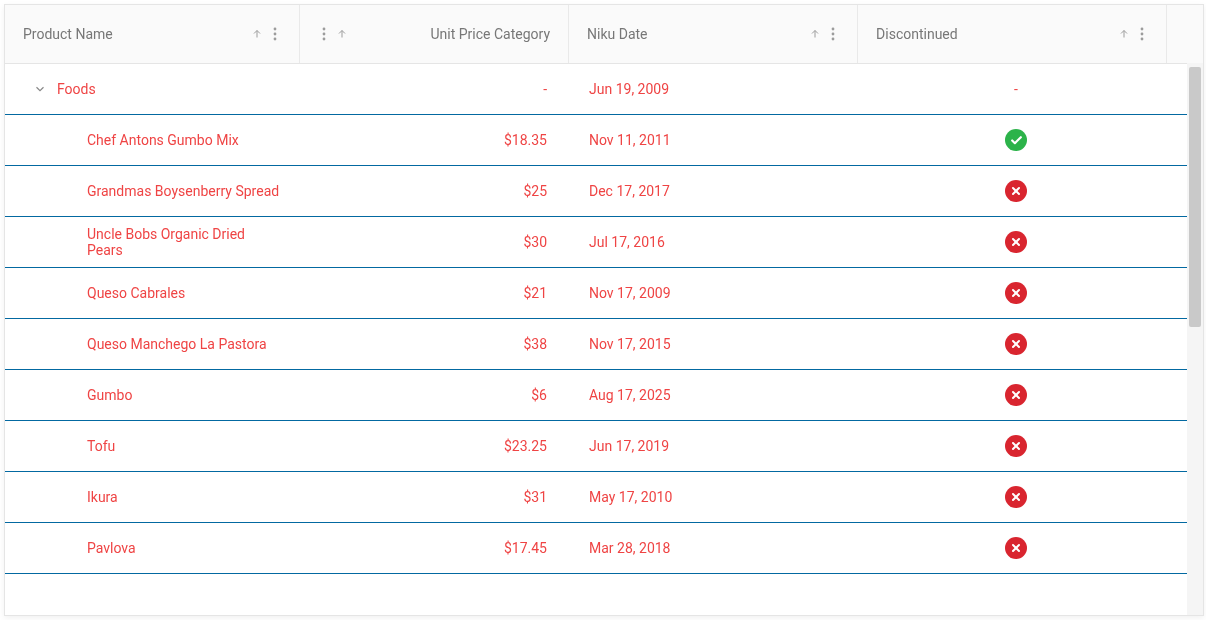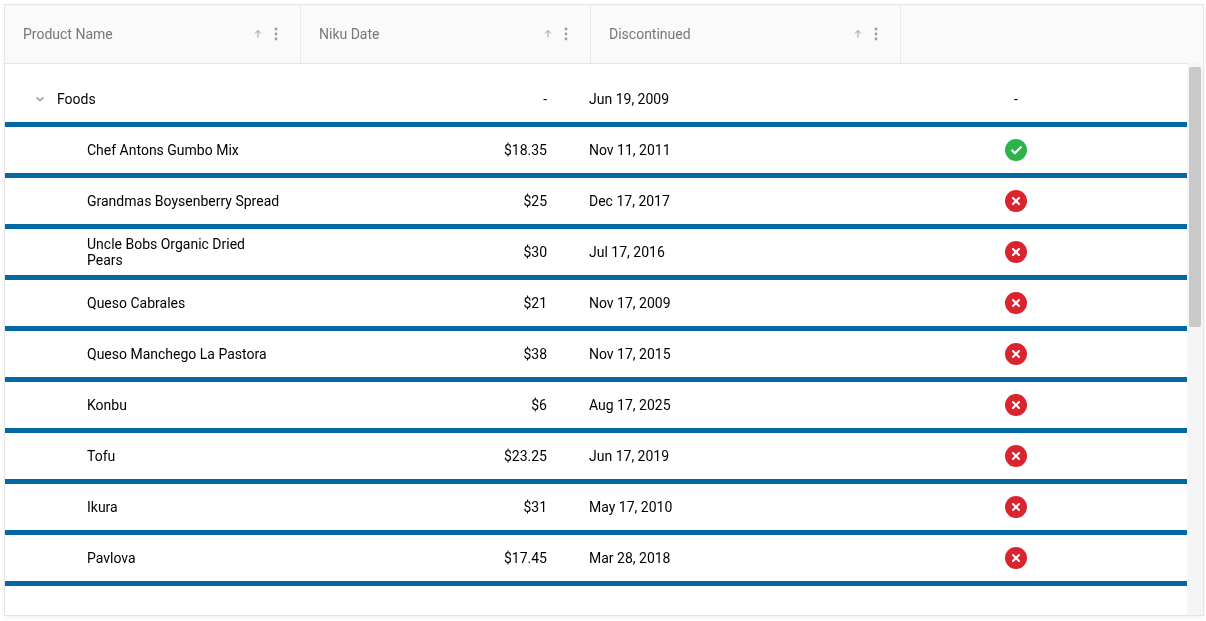--- a/index.html
+++ b/index.html
@@ -13,21 +13,20 @@
     width: 1200px;
     height: 612px;
     margin: 4px;
     border: 1px solid #e5e5e5;
     box-shadow: 0 2px 6px rgba(0,0,0,0.06);
     position: relative;
     overflow: hidden;
     display: flex;
     flex-direction: column;
     background:#fff;
-    gap:12px;
   }
   .header-row {
     display: flex;
     background: #fafafa;
     border-bottom: 1px solid #e5e5e5;
     height: 59px;
     flex: 0 0 auto;
   }
   .hcell {
     display:flex;
@@ -62,22 +61,22 @@
     position:relative;
   }
   .rows {
     overflow-y:auto;
     height:100%;
   }
   .row {
     display:flex;
     height:51px;
     align-items:flex-start;
-    border-bottom:5px solid #0369a1;
-    color:#000000;
+    border-bottom:1px solid #0369a1;
+    color:#ef4444;
   }
   .row.group { font-weight:400; }
   .cell { padding: 0 18px; display:flex; align-items:center; height:100%; }
   .c1 { width:296px; }
   .c2 { width:270px; justify-content:flex-end; padding-right:24px; }
   .c3 { width:290px; padding-left:18px; }
   .c4 { width:310px; justify-content:center; }
 
   .group-indent { width:34px; display:flex; justify-content:center; }
   .chevron { color:#888; cursor:pointer; }
@@ -120,20 +119,38 @@
         <span class="menu-icon">
           <svg width="4" height="14" viewBox="0 0 4 14">
               <circle cx="2" cy="2" r="1.4" fill="currentColor"></circle>
               <circle cx="2" cy="7" r="1.4" fill="currentColor"></circle>
               <circle cx="2" cy="12" r="1.4" fill="currentColor"></circle>
             </svg>
         </span>
       </span>
     </div>
 
+    <div class="hcell col2">
+      <span class="icons-left">
+        <span class="menu-icon">
+          <svg width="4" height="14" viewBox="0 0 4 14">
+              <circle cx="2" cy="2" r="1.4" fill="currentColor"></circle>
+              <circle cx="2" cy="7" r="1.4" fill="currentColor"></circle>
+              <circle cx="2" cy="12" r="1.4" fill="currentColor"></circle>
+            </svg>
+        </span>
+        <span class="sort-icon">
+          <svg width="12" height="12" viewBox="0 0 24 24" fill="none" stroke="currentColor" stroke-width="2">
+              <path d="M12 19V5"></path>
+              <path d="M6 11l6-6 6 6"></path>
+            </svg>
+        </span>
+      </span>
+      <span class="label" style="text-align:right">Unit Price Category</span>
+    </div>
 
     <div class="hcell col3">
       <span class="label">Niku Date</span>
       <span class="icons-right">
         <span class="sort-icon">
           <svg width="12" height="12" viewBox="0 0 24 24" fill="none" stroke="currentColor" stroke-width="2">
               <path d="M12 19V5"></path>
               <path d="M6 11l6-6 6 6"></path>
             </svg>
         </span>
@@ -253,21 +270,21 @@
             <span class="status-icon status-false">
               <svg width="12" height="12" viewBox="0 0 24 24" fill="none" stroke="#fff" stroke-width="4" stroke-linecap="round">
                 <line x1="18" y1="6" x2="6" y2="18"></line>
                 <line x1="6" y1="6" x2="18" y2="18"></line>
               </svg>
             </span>
           </div>
         </div>
         <div class="row">
           <div class="cell c1">
-            <span class="name-indent">Konbu</span>
+            <span class="name-indent">Gumbo</span>
           </div>
           <div class="cell c2">$6</div>
           <div class="cell c3">Aug 17, 2025</div>
           <div class="cell c4">
             <span class="status-icon status-false">
               <svg width="12" height="12" viewBox="0 0 24 24" fill="none" stroke="#fff" stroke-width="4" stroke-linecap="round">
                 <line x1="18" y1="6" x2="6" y2="18"></line>
                 <line x1="6" y1="6" x2="18" y2="18"></line>
               </svg>
             </span>

